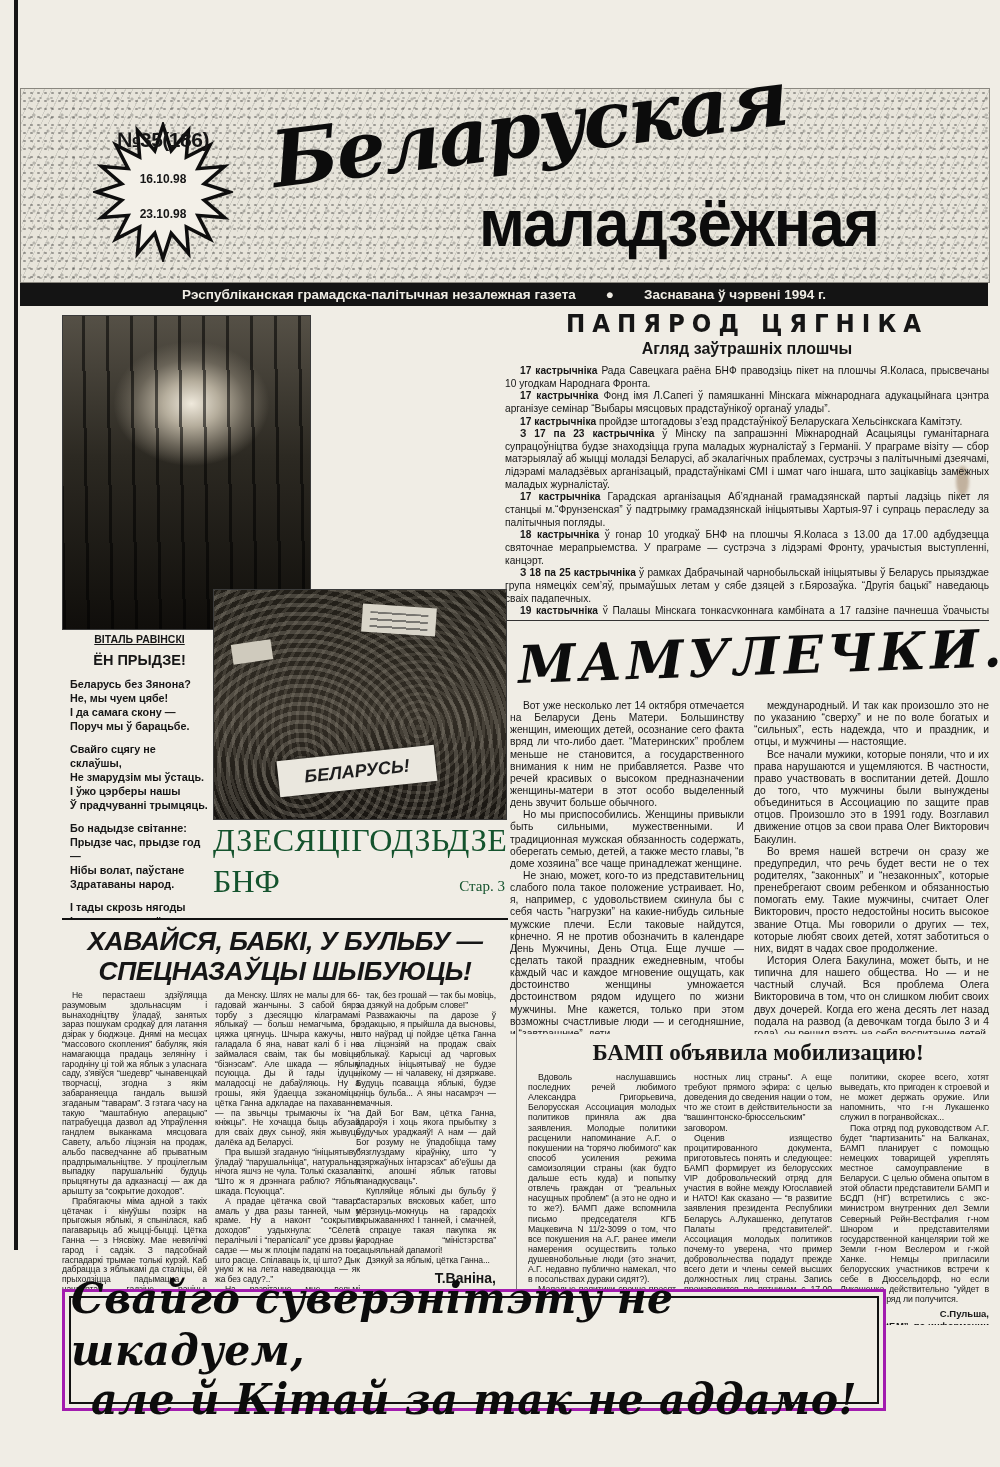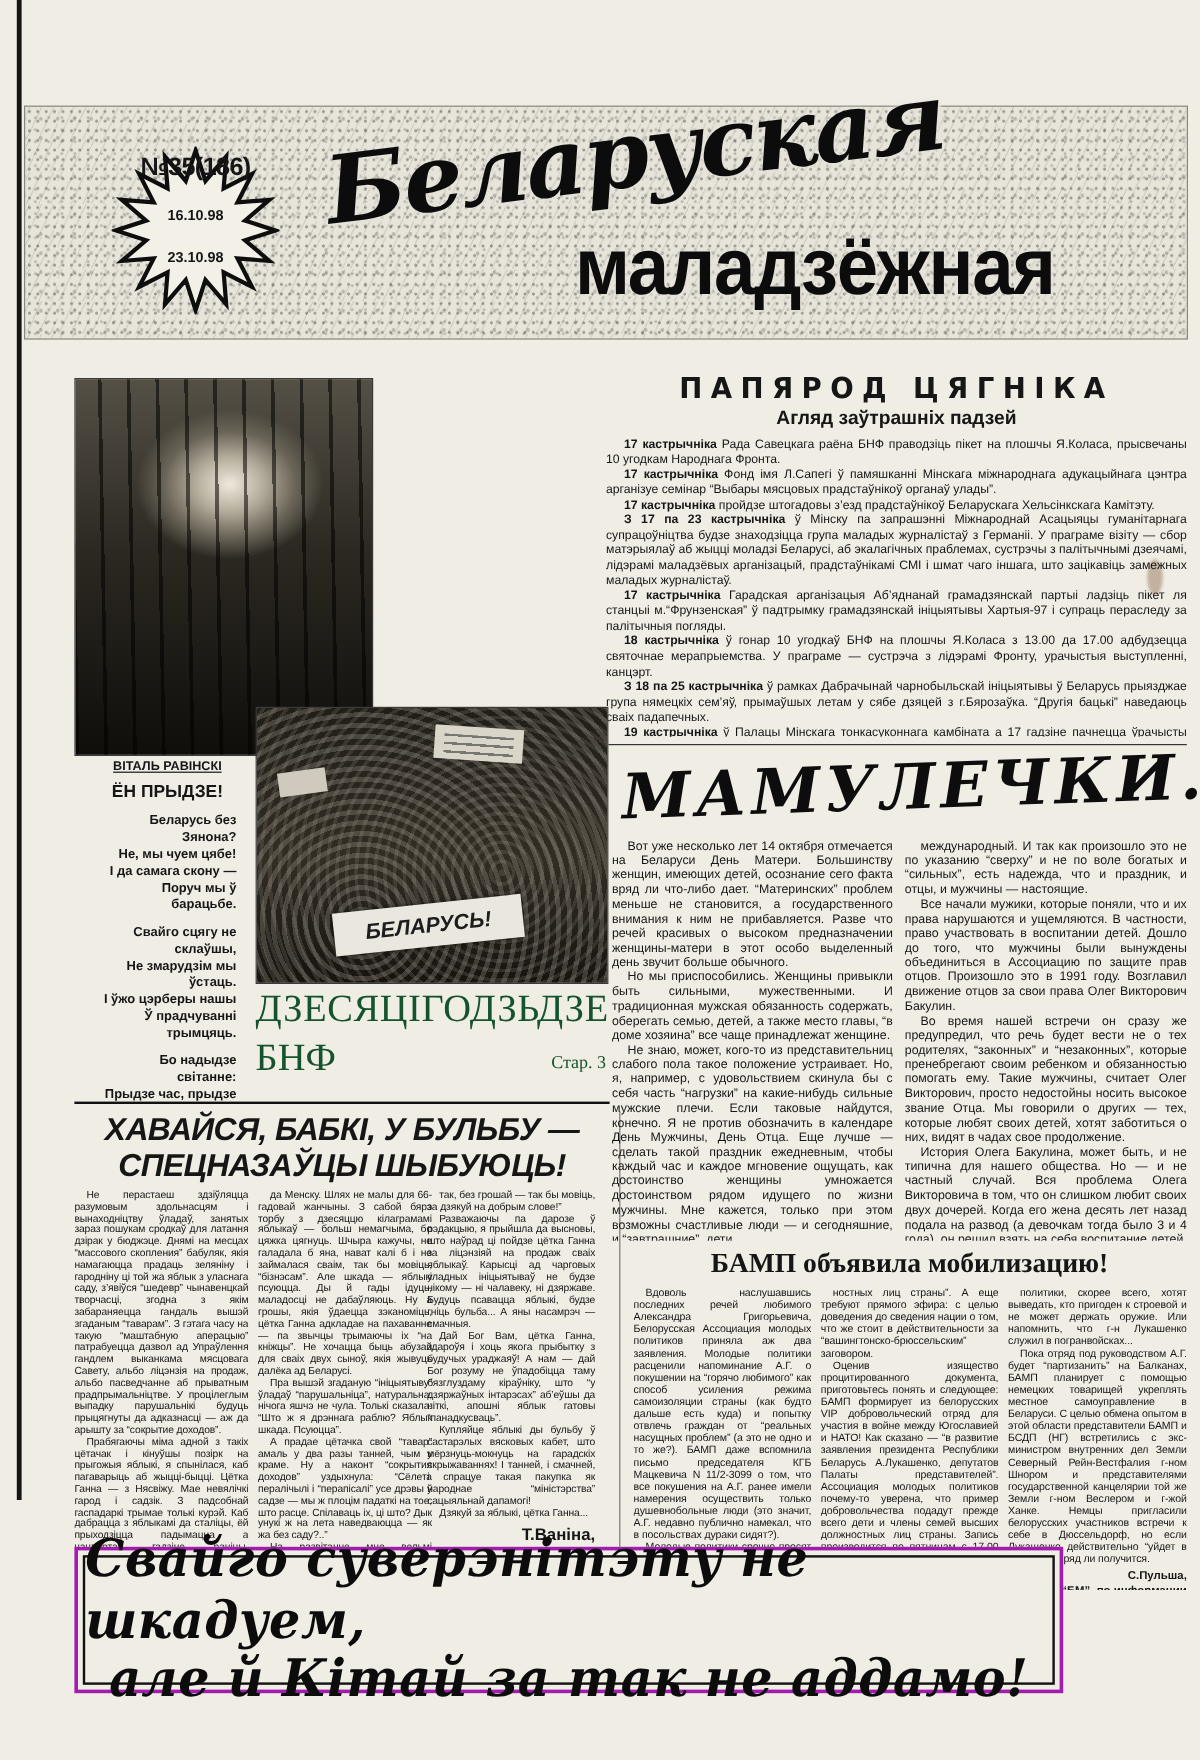--- a/index.html
+++ b/index.html
@@ -63,21 +63,21 @@
     transform:rotate(4deg);
     background-image:repeating-linear-gradient(rgba(40,40,40,.55) 0 2px, transparent 2px 7px);
     background-size:58px 100%;background-repeat:no-repeat;background-position:8px 7px;}
   .ph-placard2{position:absolute;left:18px;top:52px;width:40px;height:20px;background:#cfcabd;
     transform:rotate(-8deg);}
 
   
   .poem{position:absolute;left:66px;top:633px;width:147px;height:286px;overflow:hidden;}
   .poem-author{text-align:center;font-size:10.5px;font-weight:bold;text-decoration:underline;}
   .poem-title{text-align:center;font-size:14.5px;font-weight:bold;margin:7px 0 9px;}
-  .poem-body p{margin:0 16px 9px;font-size:10.8px;font-weight:bold;line-height:1.3;white-space:pre-line;text-align:right;}
+  .poem-body p{margin:0 4px 9px;font-size:10.8px;font-weight:bold;line-height:1.3;white-space:pre-line;}
 
   
   .bnf{position:absolute;left:213px;top:822px;width:292px;height:95px;
     font-family:"Liberation Serif",serif;color:#14532d;}
   .bnf-line1{font-size:32px;letter-spacing:.5px;}
   .bnf-line2{display:flex;justify-content:space-between;align-items:flex-end;font-size:32px;margin-top:4px;}
   .bnf-page{font-size:15px;margin-bottom:5px;}
 
   .hr-left{position:absolute;left:62px;top:918px;width:446px;height:2px;background:#111;}
   .vrule{position:absolute;left:516px;top:926px;width:1px;height:400px;background:#777;}
@@ -134,24 +134,29 @@
     </svg>
     <div class="star-text">
       <div class="issue-no">№35(186)</div>
       <div class="issue-date">16.10.98</div>
       <div class="issue-date">23.10.98</div>
     </div>
     <div class="title-script">Беларуская</div>
     <div class="title-bold">маладзёжная</div>
   </div>
 
+  <div class="tagline">
+    <span>Рэспубліканская грамадска-палітычная незалежная газета</span>
+    <span>●</span>
+    <span>Заснавана ў чэрвені 1994 г.</span>
+  </div>
 
   <div class="events">
     <div class="ev-title">ПАПЯРОД ЦЯГНІКА</div>
-    <div class="ev-sub">Агляд заўтрашніх падзей</div>
+    <div class="ev-sub">Агляд заўтрашніх плошчы</div>
     <div class="ev-body">
         <p><b>17 кастрычніка </b>Рада Савецкага раёна БНФ праводзіць пікет на плошчы Я.Коласа, прысвечаны 10 угодкам Народнага Фронта.</p>
         <p><b>17 кастрычніка </b>Фонд імя Л.Сапегі ў памяшканні Мінскага міжнароднага адукацыйнага цэнтра арганізуе семінар “Выбары мясцовых прадстаўнікоў органаў улады”.</p>
         <p><b>17 кастрычніка </b>пройдзе штогадовы з’езд прадстаўнікоў Беларускага Хельсінкскага Камітэту.</p>
         <p><b>З 17 па 23 кастрычніка </b>ў Мінску па запрашэнні Міжнароднай Асацыяцы гуманітарнага супрацоўніцтва будзе знаходзіцца група маладых журналістаў з Германіі. У праграме візіту — сбор матэрыялаў аб жыцці моладзі Беларусі, аб экалагічных праблемах, сустрэчы з палітычнымі дзеячамі, лідэрамі маладзёвых арганізацый, прадстаўнікамі СМІ і шмат чаго іншага, што зацікавіць замежных маладых журналістаў.</p>
         <p><b>17 кастрычніка </b>Гарадская арганізацыя Аб’яднанай грамадзянскай партыі ладзіць пікет ля станцыі м.“Фрунзенская” ў падтрымку грамадзянскай ініцыятывы Хартыя-97 і супраць пераследу за палітычныя погляды.</p>
         <p><b>18 кастрычніка </b>ў гонар 10 угодкаў БНФ на плошчы Я.Коласа з 13.00 да 17.00 адбудзецца святочнае мерапрыемства. У праграме — сустрэча з лідэрамі Фронту, урачыстыя выступленні, канцэрт.</p>
         <p><b>З 18 па 25 кастрычніка </b>ў рамках Дабрачынай чарнобыльскай ініцыятывы ў Беларусь прыязджае група нямецкіх сем’яў, прымаўшых летам у сябе дзяцей з г.Бярозаўка. “Другія бацькі” наведаюць сваіх падапечных.</p>
         <p><b>19 кастрычніка </b>ў Палацы Мінскага тонкасуконнага камбіната а 17 гадзіне пачнецца ўрачысты сход Беларускага Народнага Фронту. Пасля ўрачыстай часткі — канцэрт.</p>
       </div>

